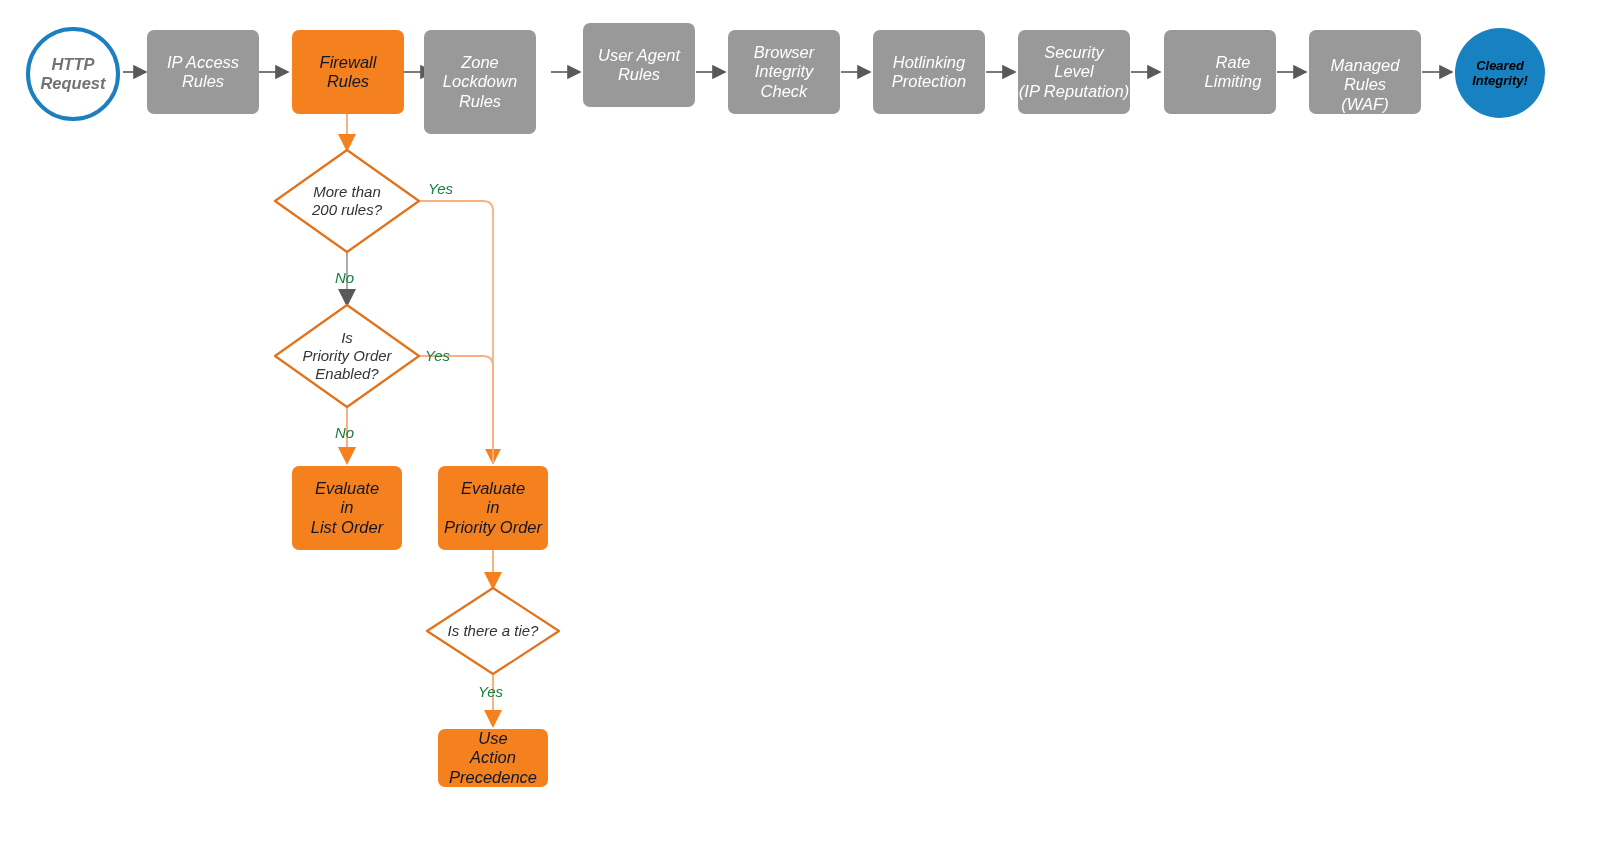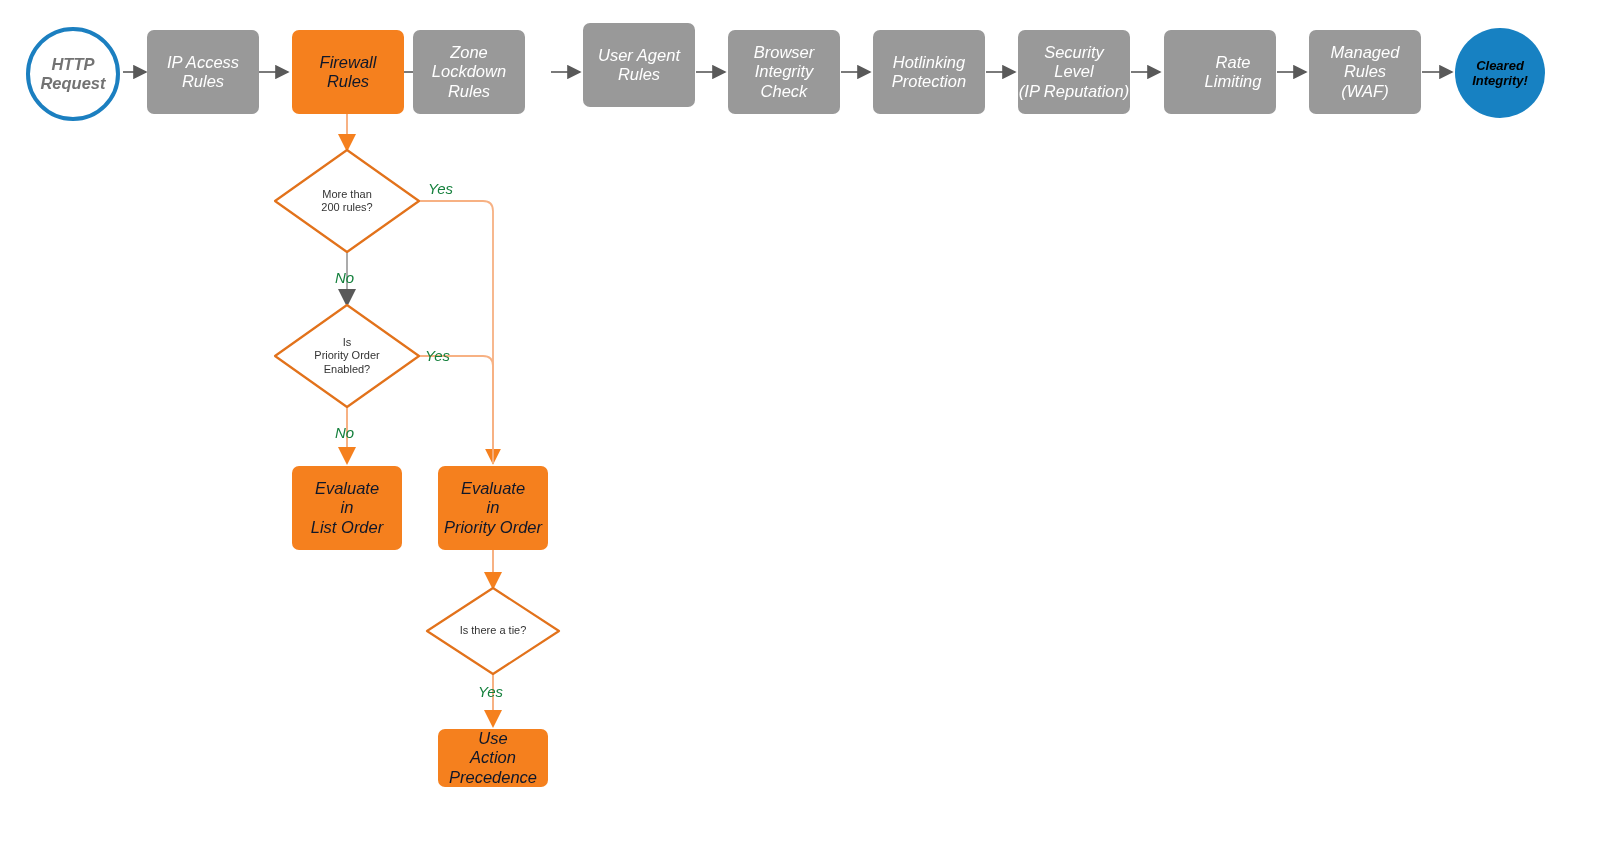--- a/index.html
+++ b/index.html
@@ -67,22 +67,23 @@
     font-weight: bold;
     font-size: 13px;
   }
   .diamond-label {
     position: absolute;
     display: flex;
     align-items: center;
     justify-content: center;
     text-align: center;
     color: #333333;
-    font-size: 11px;
+    font-size: 15px;
     line-height: 1.22;
+    font-style: italic;
   }
   .edge-label {
     position: absolute;
     color: #15803d;
     font-size: 15px;
     font-style: italic;
     white-space: nowrap;
   }
   .nl { display: block; }
 </style>
@@ -149,21 +150,21 @@
     </span>
   </div>
 
   <div class="node box box-orange" style="left:292px; top:30px; width:112px; height:84px;">
     <span>
       <span class="nl">Firewall</span>
       <span class="nl">Rules</span>
     </span>
   </div>
 
-  <div class="node box box-grey" style="left:413px; top:30px; width:112px; height:84px;">
+  <div class="node box box-grey" style="left:424px; top:30px; width:112px; height:104px;">
     <span>
       <span class="nl">Zone</span>
       <span class="nl">Lockdown</span>
       <span class="nl">Rules</span>
     </span>
   </div>
 
   <div class="node box box-grey" style="left:583px; top:23px; width:112px; height:84px;">
     <span>
       <span class="nl">User Agent</span>
@@ -194,21 +195,21 @@
     </span>
   </div>
 
   <div class="node box box-grey" style="left:1164px; top:30px; width:112px; height:84px;padding-left:26px;">
     <span>
       <span class="nl">Rate</span>
       <span class="nl">Limiting</span>
     </span>
   </div>
 
-  <div class="node box box-grey" style="left:1309px; top:30px; width:112px; height:84px;">
+  <div class="node box box-grey" style="left:1309px; top:30px; width:112px; height:84px;align-items:flex-end;">
     <span>
       <span class="nl">Managed</span>
       <span class="nl">Rules</span>
       <span class="nl">(WAF)</span>
     </span>
   </div>
 
   <div class="node circle-filled" style="left:1455px; top:28px; width:90px; height:90px;">
     <span>
       <span class="nl">Cleared</span>

